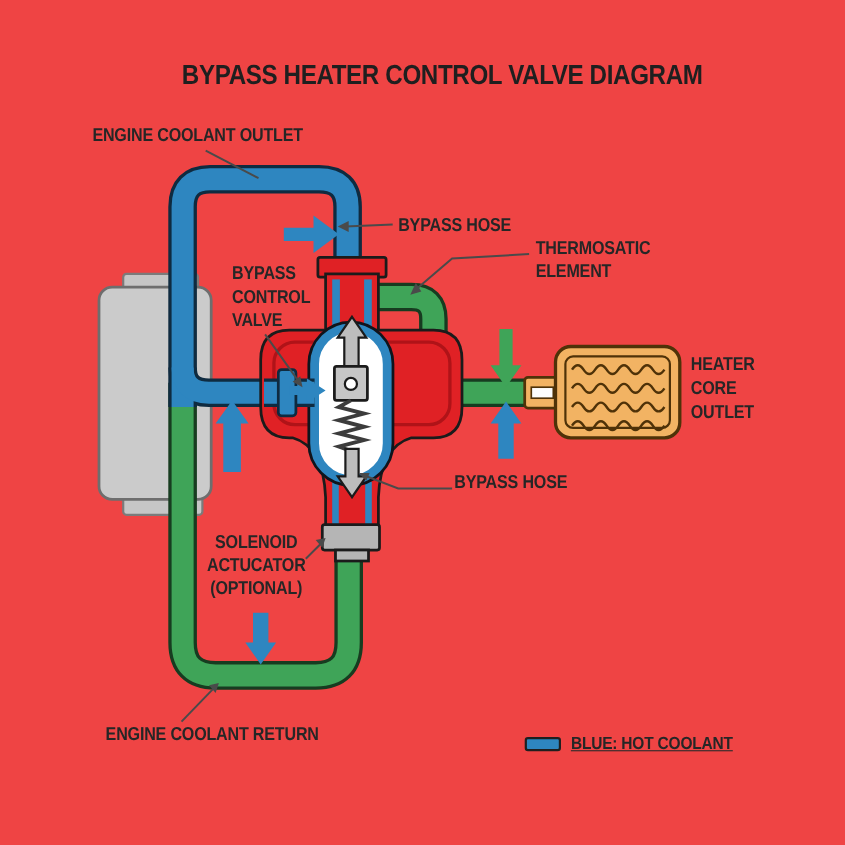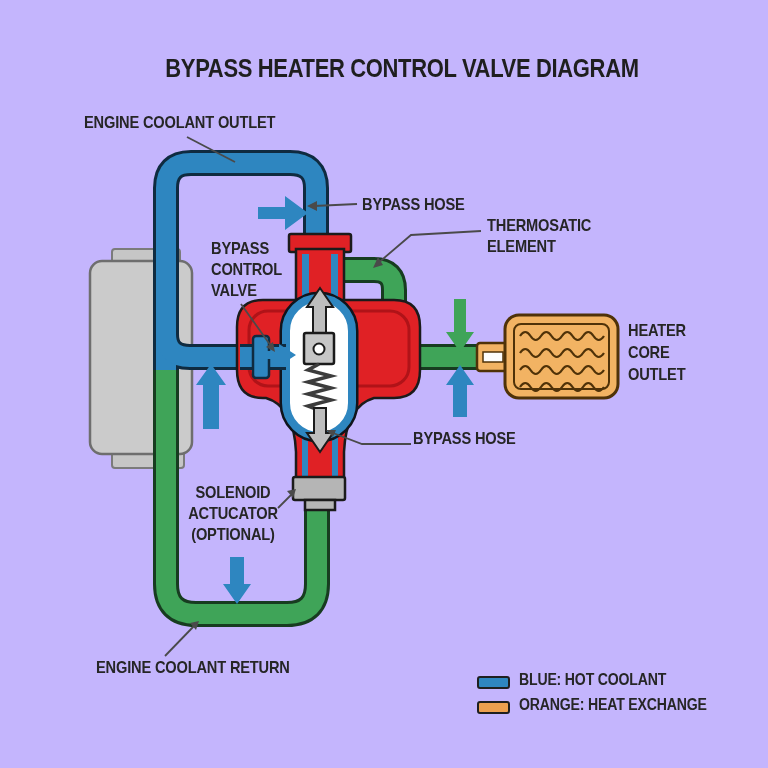--- a/index.html
+++ b/index.html
@@ -1,33 +1,33 @@
 <!DOCTYPE html>
 <html><head>
 <meta charset="utf-8">
 <style>
   html,body{margin:0;padding:0;background:#ffffff;}
   .stage{
-    position:relative;width:768px;height:768px;background:#c4b5fd;overflow:hidden;
+    position:relative;width:768px;height:768px;background:#ef4444;overflow:hidden;
     font-family:"Liberation Sans",sans-serif;color:#2b2b2b;
   }
   .stage svg{position:absolute;left:0;top:0;}
   .title{
     position:absolute;top:54px;left:36px;right:0;text-align:center;
     font-size:25px;font-weight:bold;color:#1f1f1f;letter-spacing:-0.4px;
     transform:scaleX(0.88);transform-origin:50% 0;white-space:pre-line;
   }
   .lbl{
     position:absolute;font-size:17px;font-weight:bold;line-height:21px;
     color:#262626;letter-spacing:-0.2px;white-space:pre-line;
     transform:scaleX(0.86);transform-origin:0 0;
   }
   .lbl.center{text-align:center;transform-origin:50% 0;}
   .legend{position:absolute;left:477px;top:664px;}
-  .legend-row{display:flex;align-items:flex-end;height:25px;}
+  .legend-row{display:flex;align-items:center;height:25px;text-decoration:underline;}
   .swatch{
     width:33px;height:13px;border:2px solid #1f1f1f;border-radius:3px;
     box-sizing:border-box;flex:0 0 auto;
   }
   .legend-label{
     font-size:16px;font-weight:bold;margin-left:9px;letter-spacing:-0.2px;
     transform:scaleX(0.88);transform-origin:0 50%;white-space:nowrap;color:#262626;
   }
 </style>
 </head>
@@ -152,19 +152,15 @@
   <div class="lbl center" style="left:177px;top:482px;width:112px;">SOLENOID
 ACTUCATOR
 (OPTIONAL)</div>
   <div class="lbl" style="left:96px;top:657px;">ENGINE COOLANT RETURN</div>
 
   <div class="legend">
     <div class="legend-row">
       <span class="swatch" style="background: rgb(46, 134, 192);"></span>
       <span class="legend-label">BLUE: HOT COOLANT</span>
     </div>
-    <div class="legend-row">
-      <span class="swatch" style="background: rgb(237, 160, 79);"></span>
-      <span class="legend-label">ORANGE: HEAT EXCHANGE</span>
-    </div>
   </div>
 
 </div>
 
 </body></html>

